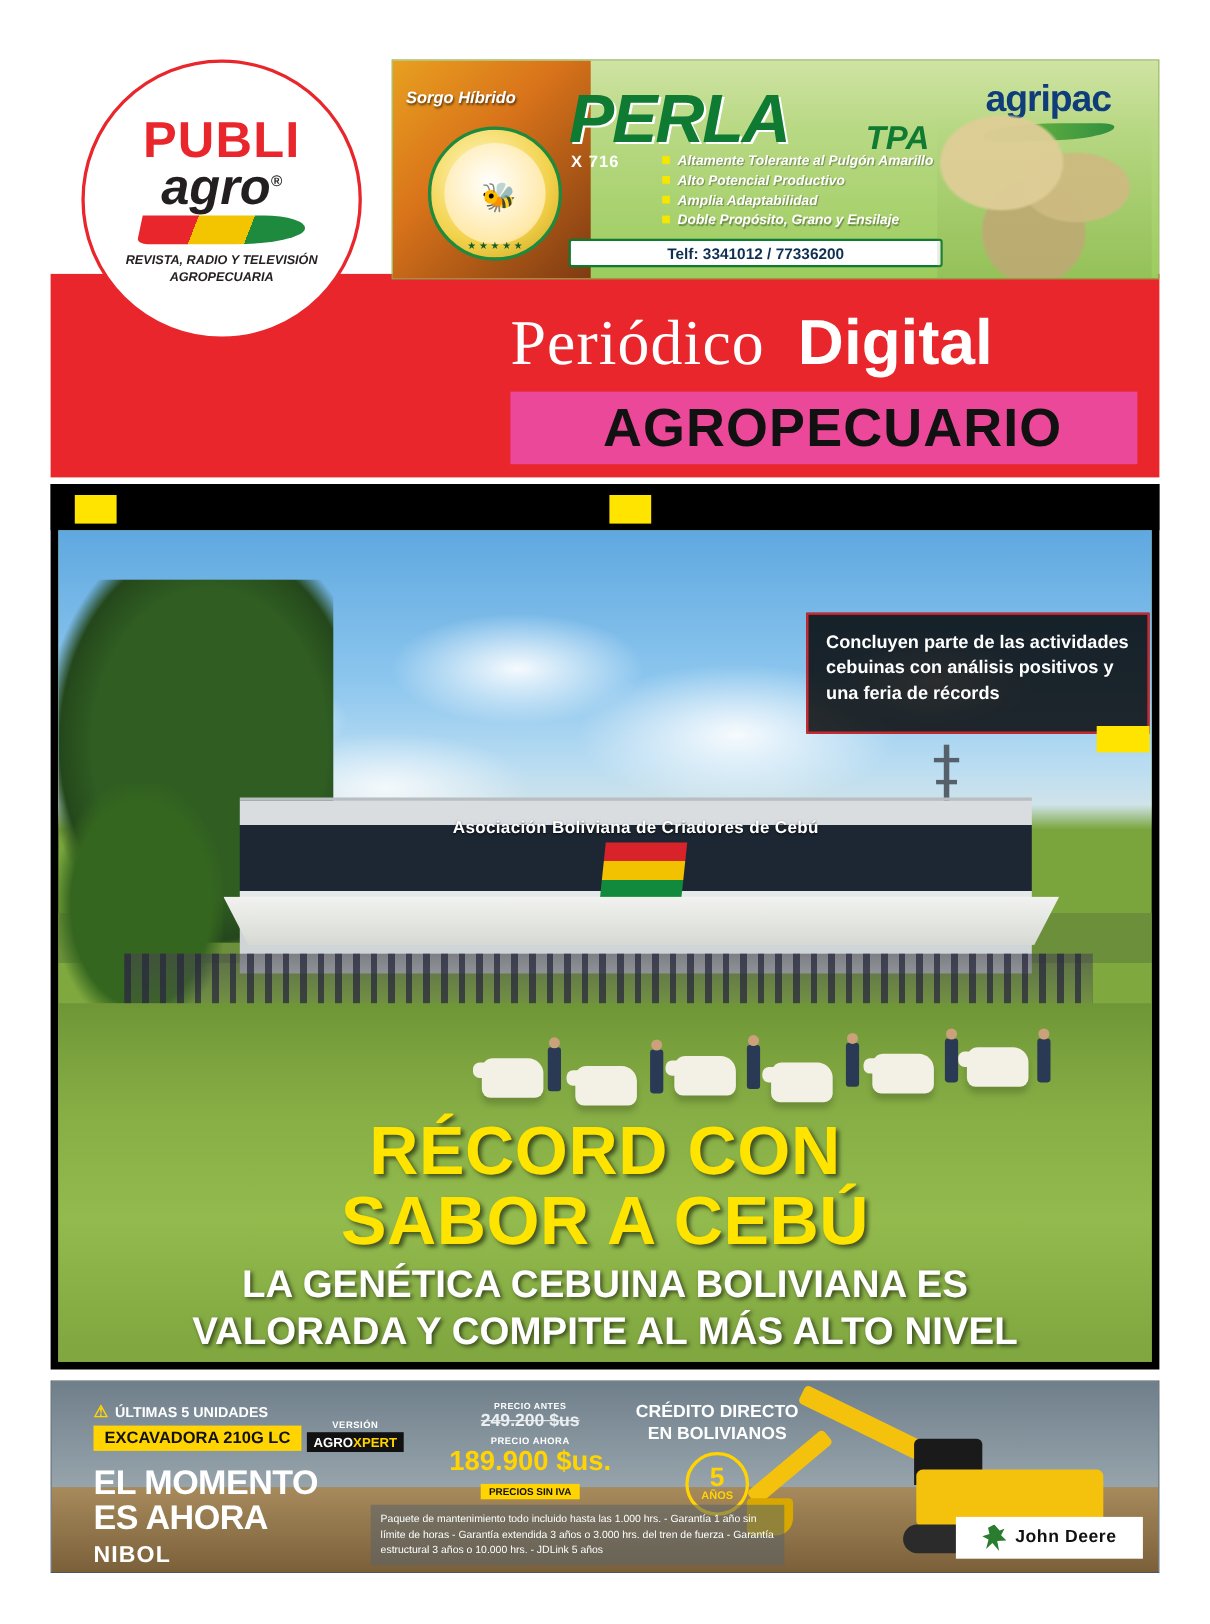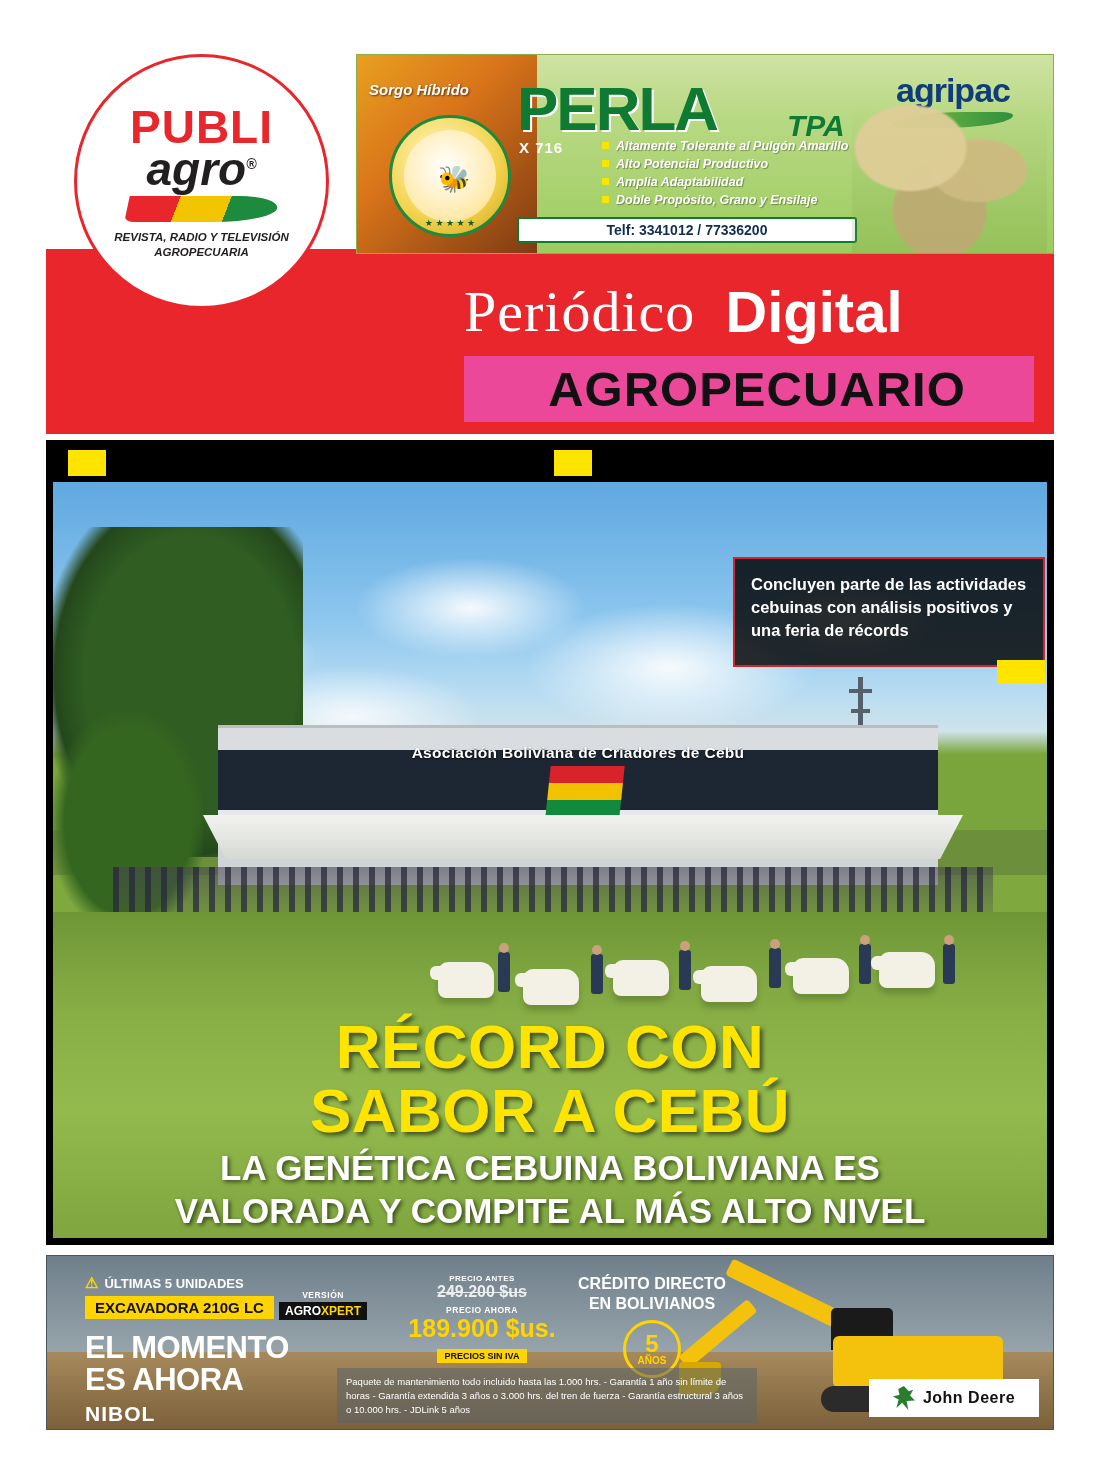--- a/index.html
+++ b/index.html
@@ -64,20 +64,21 @@
     background: linear-gradient(135deg,#e8a020 0%, #d9741a 40%, #7e3b12 100%);
   }
   .ad-sorgo {
     position: absolute; left: 12px; top: 26px; color: #fff; font-size: 15px;
     font-weight: bold; font-style: italic; text-shadow: 1px 1px 2px rgba(0,0,0,.6);
   }
   .ad-perla {
     position: absolute; left: 160px; top: 18px; font-size: 62px; font-weight: bold;
     color:#0f7a32; letter-spacing:-2px; font-family:"Liberation Sans", sans-serif;
     text-shadow: 2px 2px 0 #ffffff;
+    font-style: italic;
   }
   .ad-tpa {
     position:absolute; left: 430px; top: 54px; font-size: 30px; font-weight:bold;
     color:#0f7a32; font-style: italic;
   }
   .ad-x716 {
     position:absolute; left: 162px; top: 84px; font-size: 15px; font-weight:bold;
     color:#ffffff; letter-spacing:1px;
   }
   .ad-bullets {
@@ -311,21 +312,21 @@
   }
   .ba-credit .l1 { font-size: 16px; font-weight:bold; line-height:1.25; }
   .ba-credit .circ {
     margin: 6px auto 0; width: 58px; height: 58px; border-radius:50%;
     border: 3px solid #ffd400; color:#ffd400; display:flex; flex-direction:column;
     align-items:center; justify-content:center; line-height:1;
   }
   .ba-credit .circ b { font-size: 24px; }
   .ba-credit .circ i { font-size: 10px; font-style:normal; font-weight:bold; }
   .ba-legal {
-    position:absolute; left: 290px; top: 112px; width: 420px;
+    position:absolute; left: 290px; top: 112px; width: 376px;
     background: rgba(90,100,108,.55); color:#ffffff; font-size: 9.5px; line-height: 1.45;
     padding: 7px 9px;
   }
   .ba-jd {
     position:absolute; right: 14px; bottom: 12px; width: 170px; height: 38px;
     background:#ffffff; display:flex; align-items:center; justify-content:center; gap:8px;
   }
   .jd-deer { width: 22px; height: 24px; background:#2a7d2e;
     clip-path: polygon(50% 0, 72% 22%, 92% 16%, 78% 40%, 100% 60%, 62% 62%, 70% 100%, 42% 70%, 16% 92%, 26% 56%, 0 44%, 30% 36%, 24% 12%); }
   .jd-text { font-size: 16px; font-weight: bold; color:#111; letter-spacing: .5px; }

